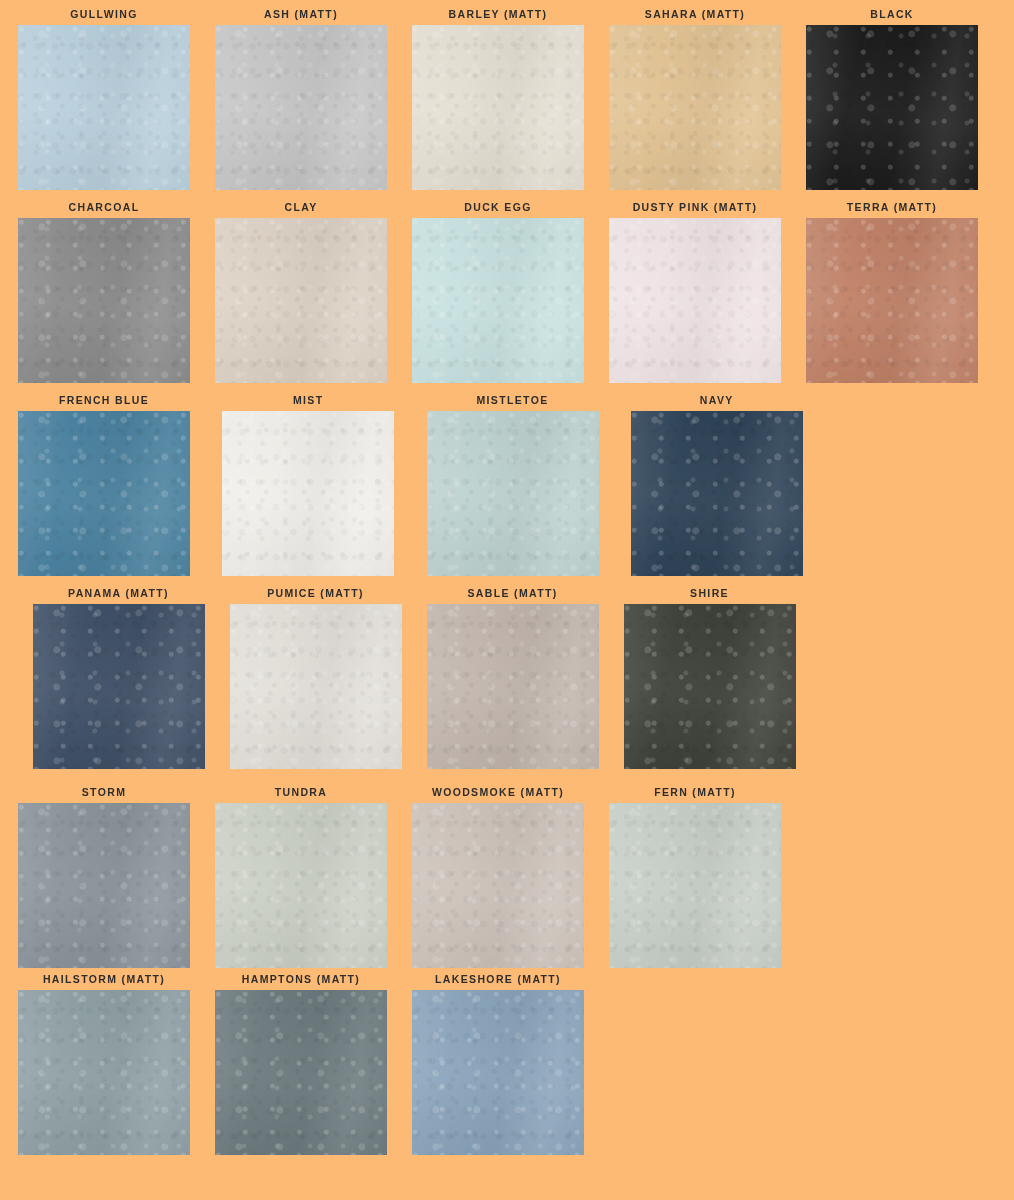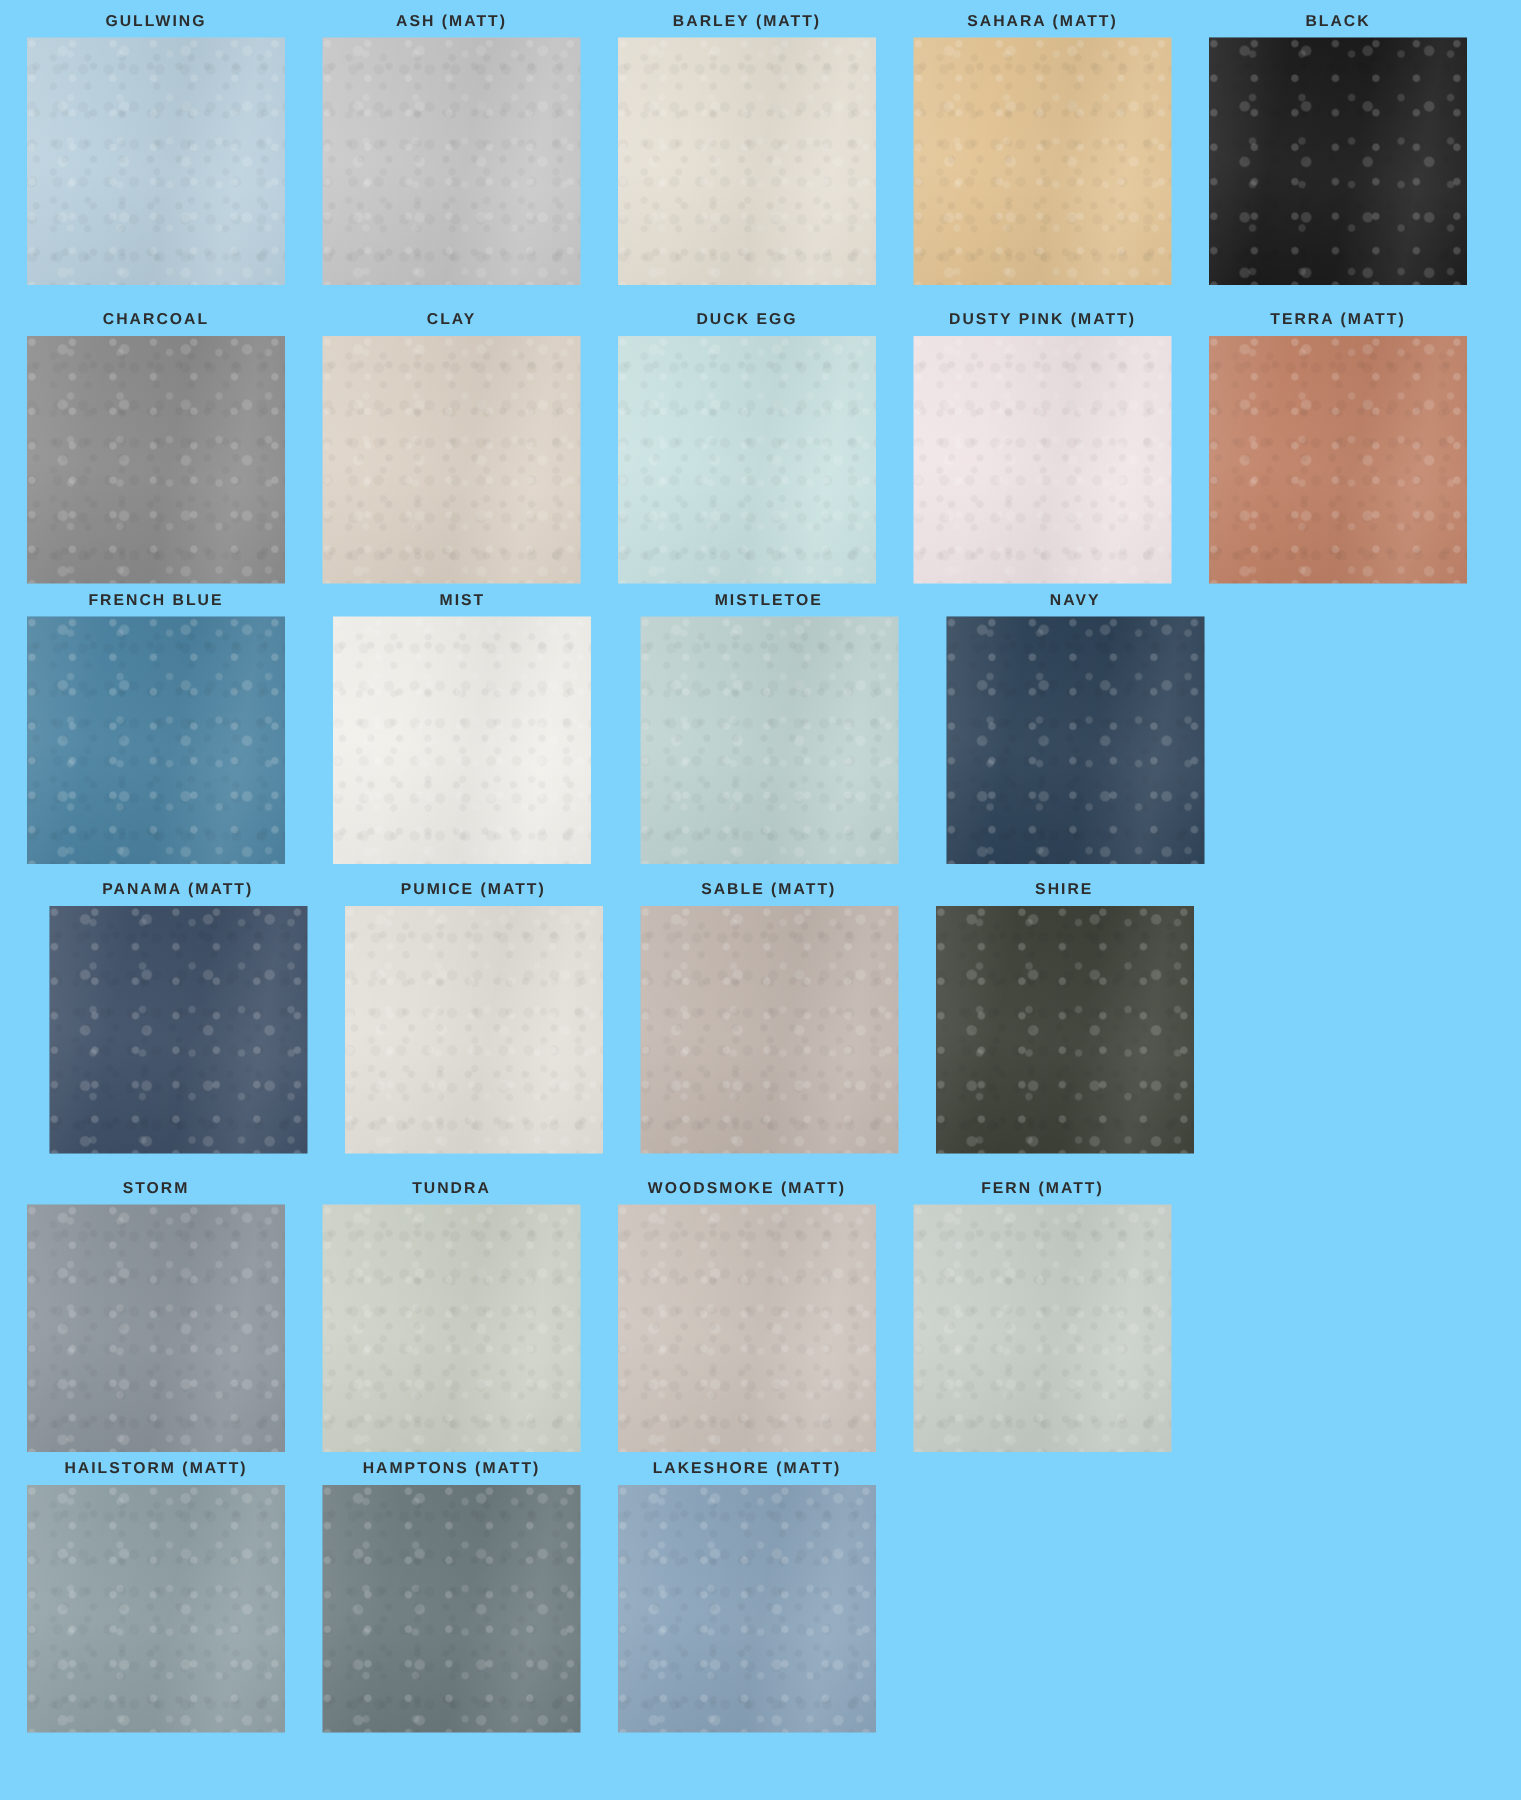--- a/index.html
+++ b/index.html
@@ -12,21 +12,21 @@
     width: 1014px;
     height: 1200px;
     font-family: "Liberation Sans", sans-serif;
     -webkit-font-smoothing: antialiased;
   }
 
   #swatch-sheet {
     position: relative;
     width: 1014px;
     height: 1200px;
-    background: #7dd3fc;
+    background: #fdba74;
     overflow: hidden;
   }
 
   .swatch-row {
     position: absolute;
     left: 0;
     width: 1014px;
     height: 193px;
     display: flex;
     flex-direction: row;
@@ -109,21 +109,21 @@
       </div>
       <div class="swatch-cell">
         <div class="swatch-label">SAHARA (MATT)</div>
         <div class="swatch-chip" style="background-color: rgb(226, 195, 147);"></div>
       </div>
       <div class="swatch-cell">
         <div class="swatch-label">BLACK</div>
         <div class="swatch-chip" style="background-color: rgb(27, 27, 27);"></div>
       </div>
     </div>
-    <div class="swatch-row" style="top: 201px; align-items: center;">
+    <div class="swatch-row" style="top: 201px;">
       <div class="swatch-cell">
         <div class="swatch-label">CHARCOAL</div>
         <div class="swatch-chip" style="background-color: rgb(139, 139, 139);"></div>
       </div>
       <div class="swatch-cell">
         <div class="swatch-label">CLAY</div>
         <div class="swatch-chip" style="background-color: rgb(221, 210, 197);"></div>
       </div>
       <div class="swatch-cell">
         <div class="swatch-label">DUCK EGG</div>

